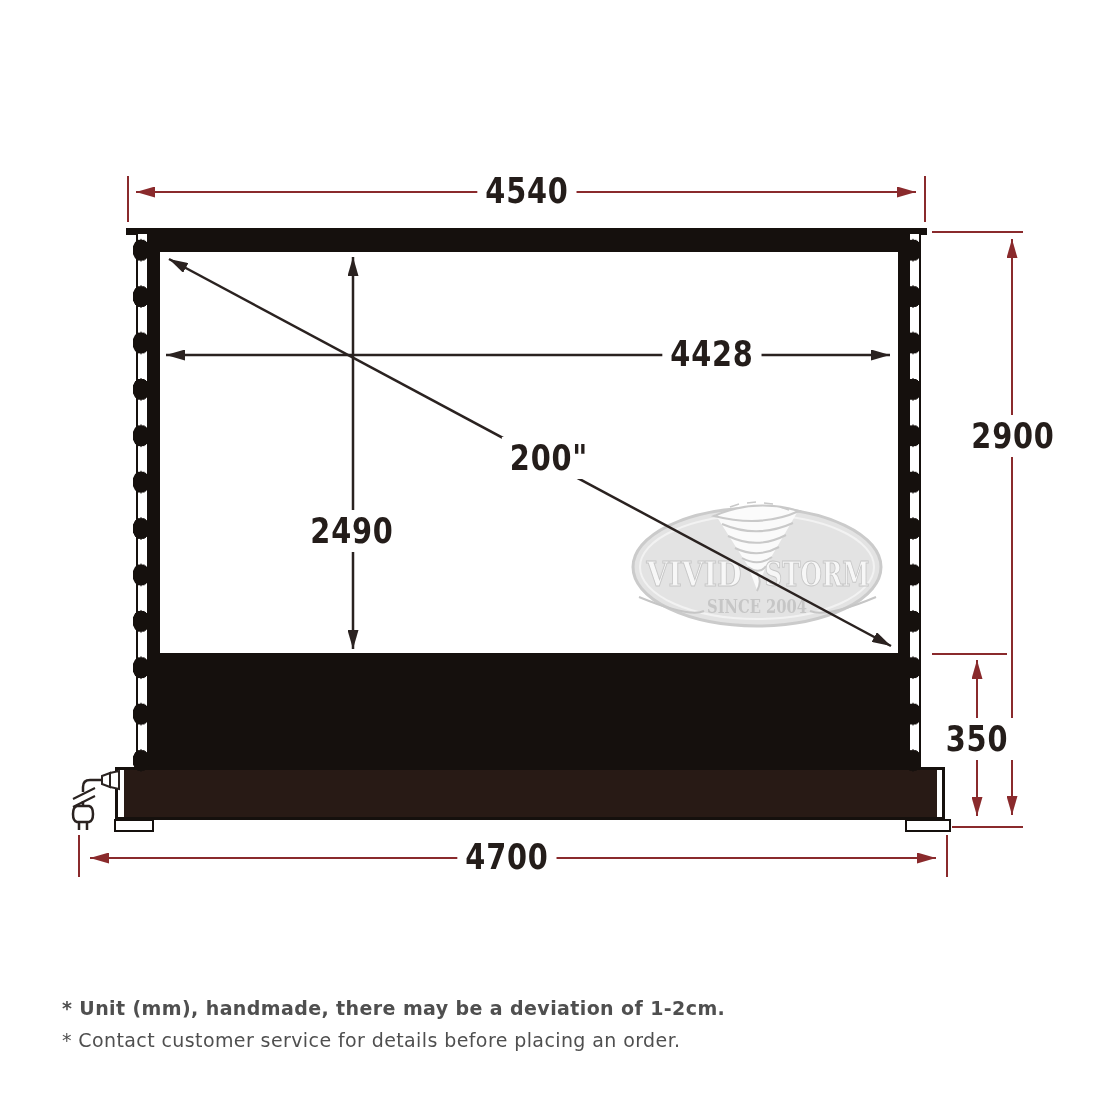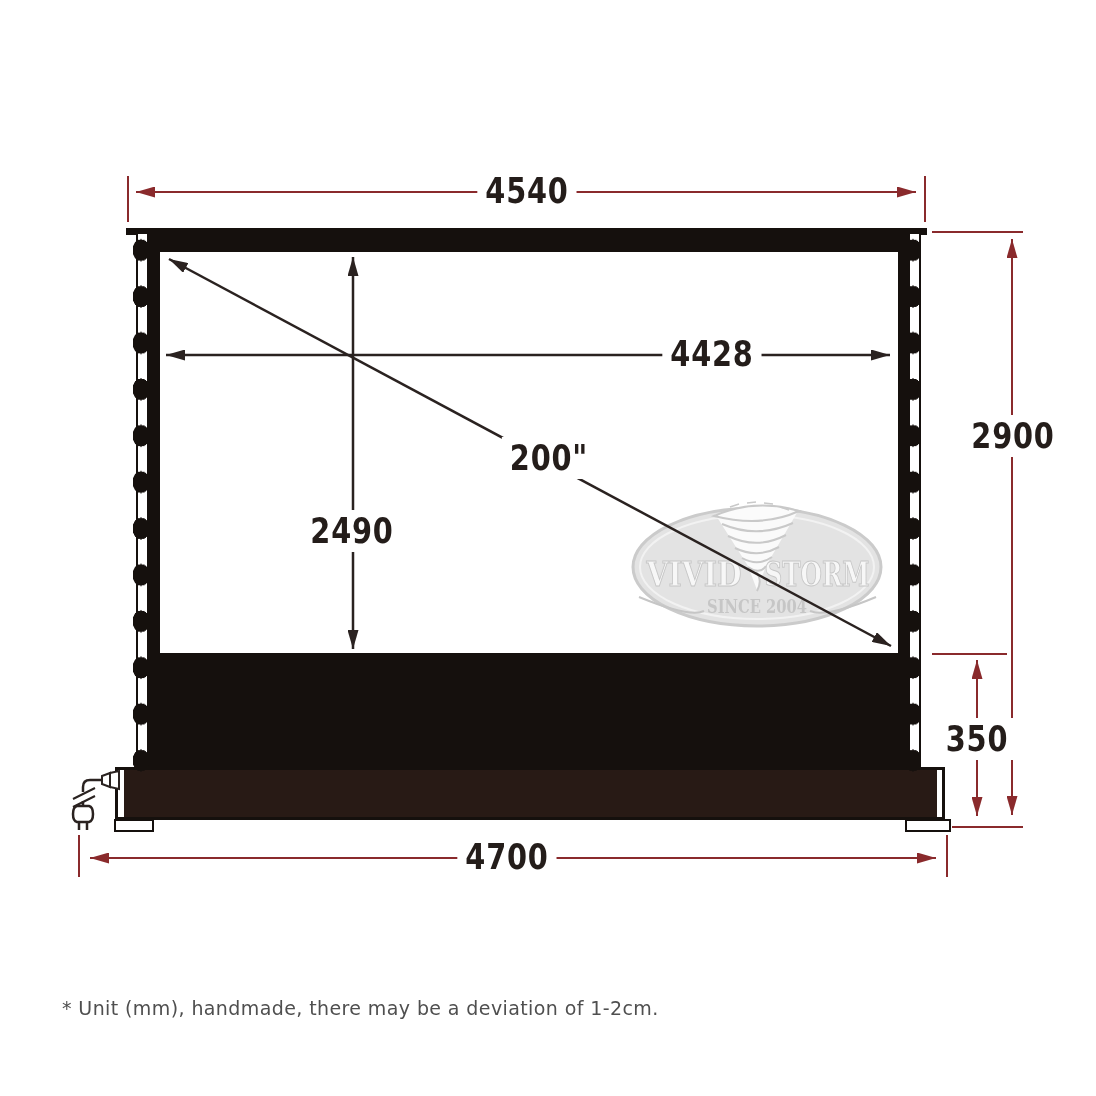--- a/index.html
+++ b/index.html
@@ -39,21 +39,21 @@
 
   
   .dim-label {
     position:absolute; transform:translate(-50%,-50%) scaleX(0.8);
     font-size:36px; font-weight:600; letter-spacing:1px; line-height:1;
     color:#241d1a; background:#ffffff; padding:3px 10px; white-space:nowrap; z-index:10;
   }
   
   .note { position:absolute; left:62px; font-size:19px; letter-spacing:.4px;
           color:#4f4f4f; white-space:nowrap; z-index:10; }
-  .note-1 { top:997px; }
+  .note-1 { top:997px;font-weight:bold; }
   .note-2 { top:1029px; }
 </style>
 </head>
 <body>
 
 <div class="canvas">
 
   <div class="abs slat"></div>
   <div class="abs frame-top"></div>
   <div class="abs frame-left"></div>
@@ -146,14 +146,15 @@
 
   <span class="dim-label" style="left:527px; top:191px;">4540</span>
   <span class="dim-label" style="left:712px; top:354px;">4428</span>
   <span class="dim-label" style="left:549px; top:458px;">200"</span>
   <span class="dim-label" style="left:352px; top:531px;">2490</span>
   <span class="dim-label" style="left:1013px; top:436px;">2900</span>
   <span class="dim-label" style="left:977px; top:739px;">350</span>
   <span class="dim-label" style="left:507px; top:857px;">4700</span>
 
   <div class="note note-1">* Unit (mm), handmade, there may be a deviation of 1-2cm.</div>
+  <div class="note note-2">* Contact customer service for details before placing an order.</div>
 
 </div>
 
 </body></html>

